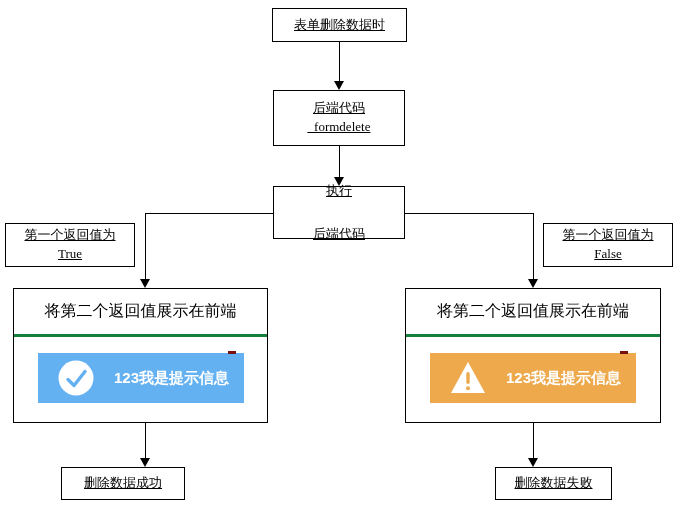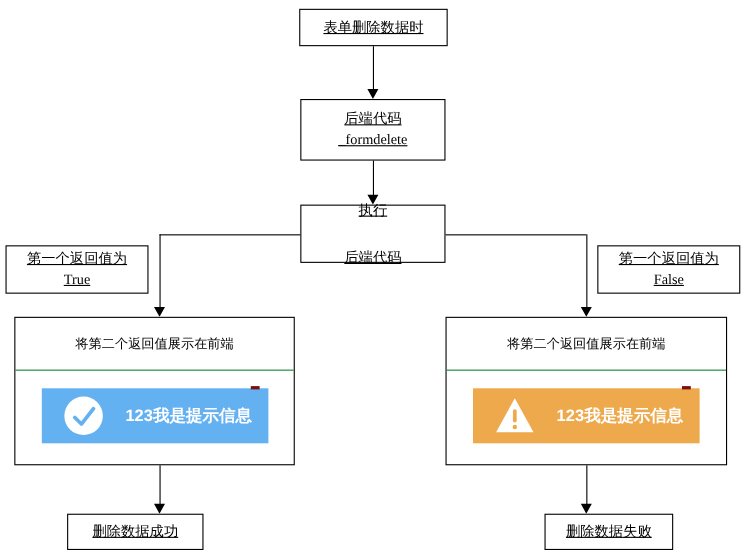--- a/index.html
+++ b/index.html
@@ -13,22 +13,22 @@
   }
   .node{
     position:absolute;border:1px solid #000;background:#fff;box-sizing:border-box;
     display:flex;flex-direction:column;align-items:center;justify-content:center;
     font-size:13px;line-height:1.45;text-align:center;text-decoration:underline;
   }
   .result-box{
     position:absolute;border:1px solid #000;background:#fff;box-sizing:border-box;
   }
   .result-title{
-    height:48px;border-bottom:1px solid #15803d;box-sizing:border-box;
-    display:flex;align-items:center;justify-content:center;font-size:12px;
+    height:48px;border-bottom:3px solid #15803d;box-sizing:border-box;
+    display:flex;align-items:center;justify-content:center;font-size:16px;
   }
   .toast{
     position:absolute;left:24px;top:64px;width:206px;height:50px;
     display:flex;align-items:center;
   }
   .toast.success{background:var(--toast-success);}
   .toast.warning{background:var(--toast-warning);}
   .toast-icon{width:36px;height:36px;margin-left:20px;flex:none;}
   .toast-text{
     color:#fff;font-family:"Liberation Sans","DejaVu Sans",sans-serif;

